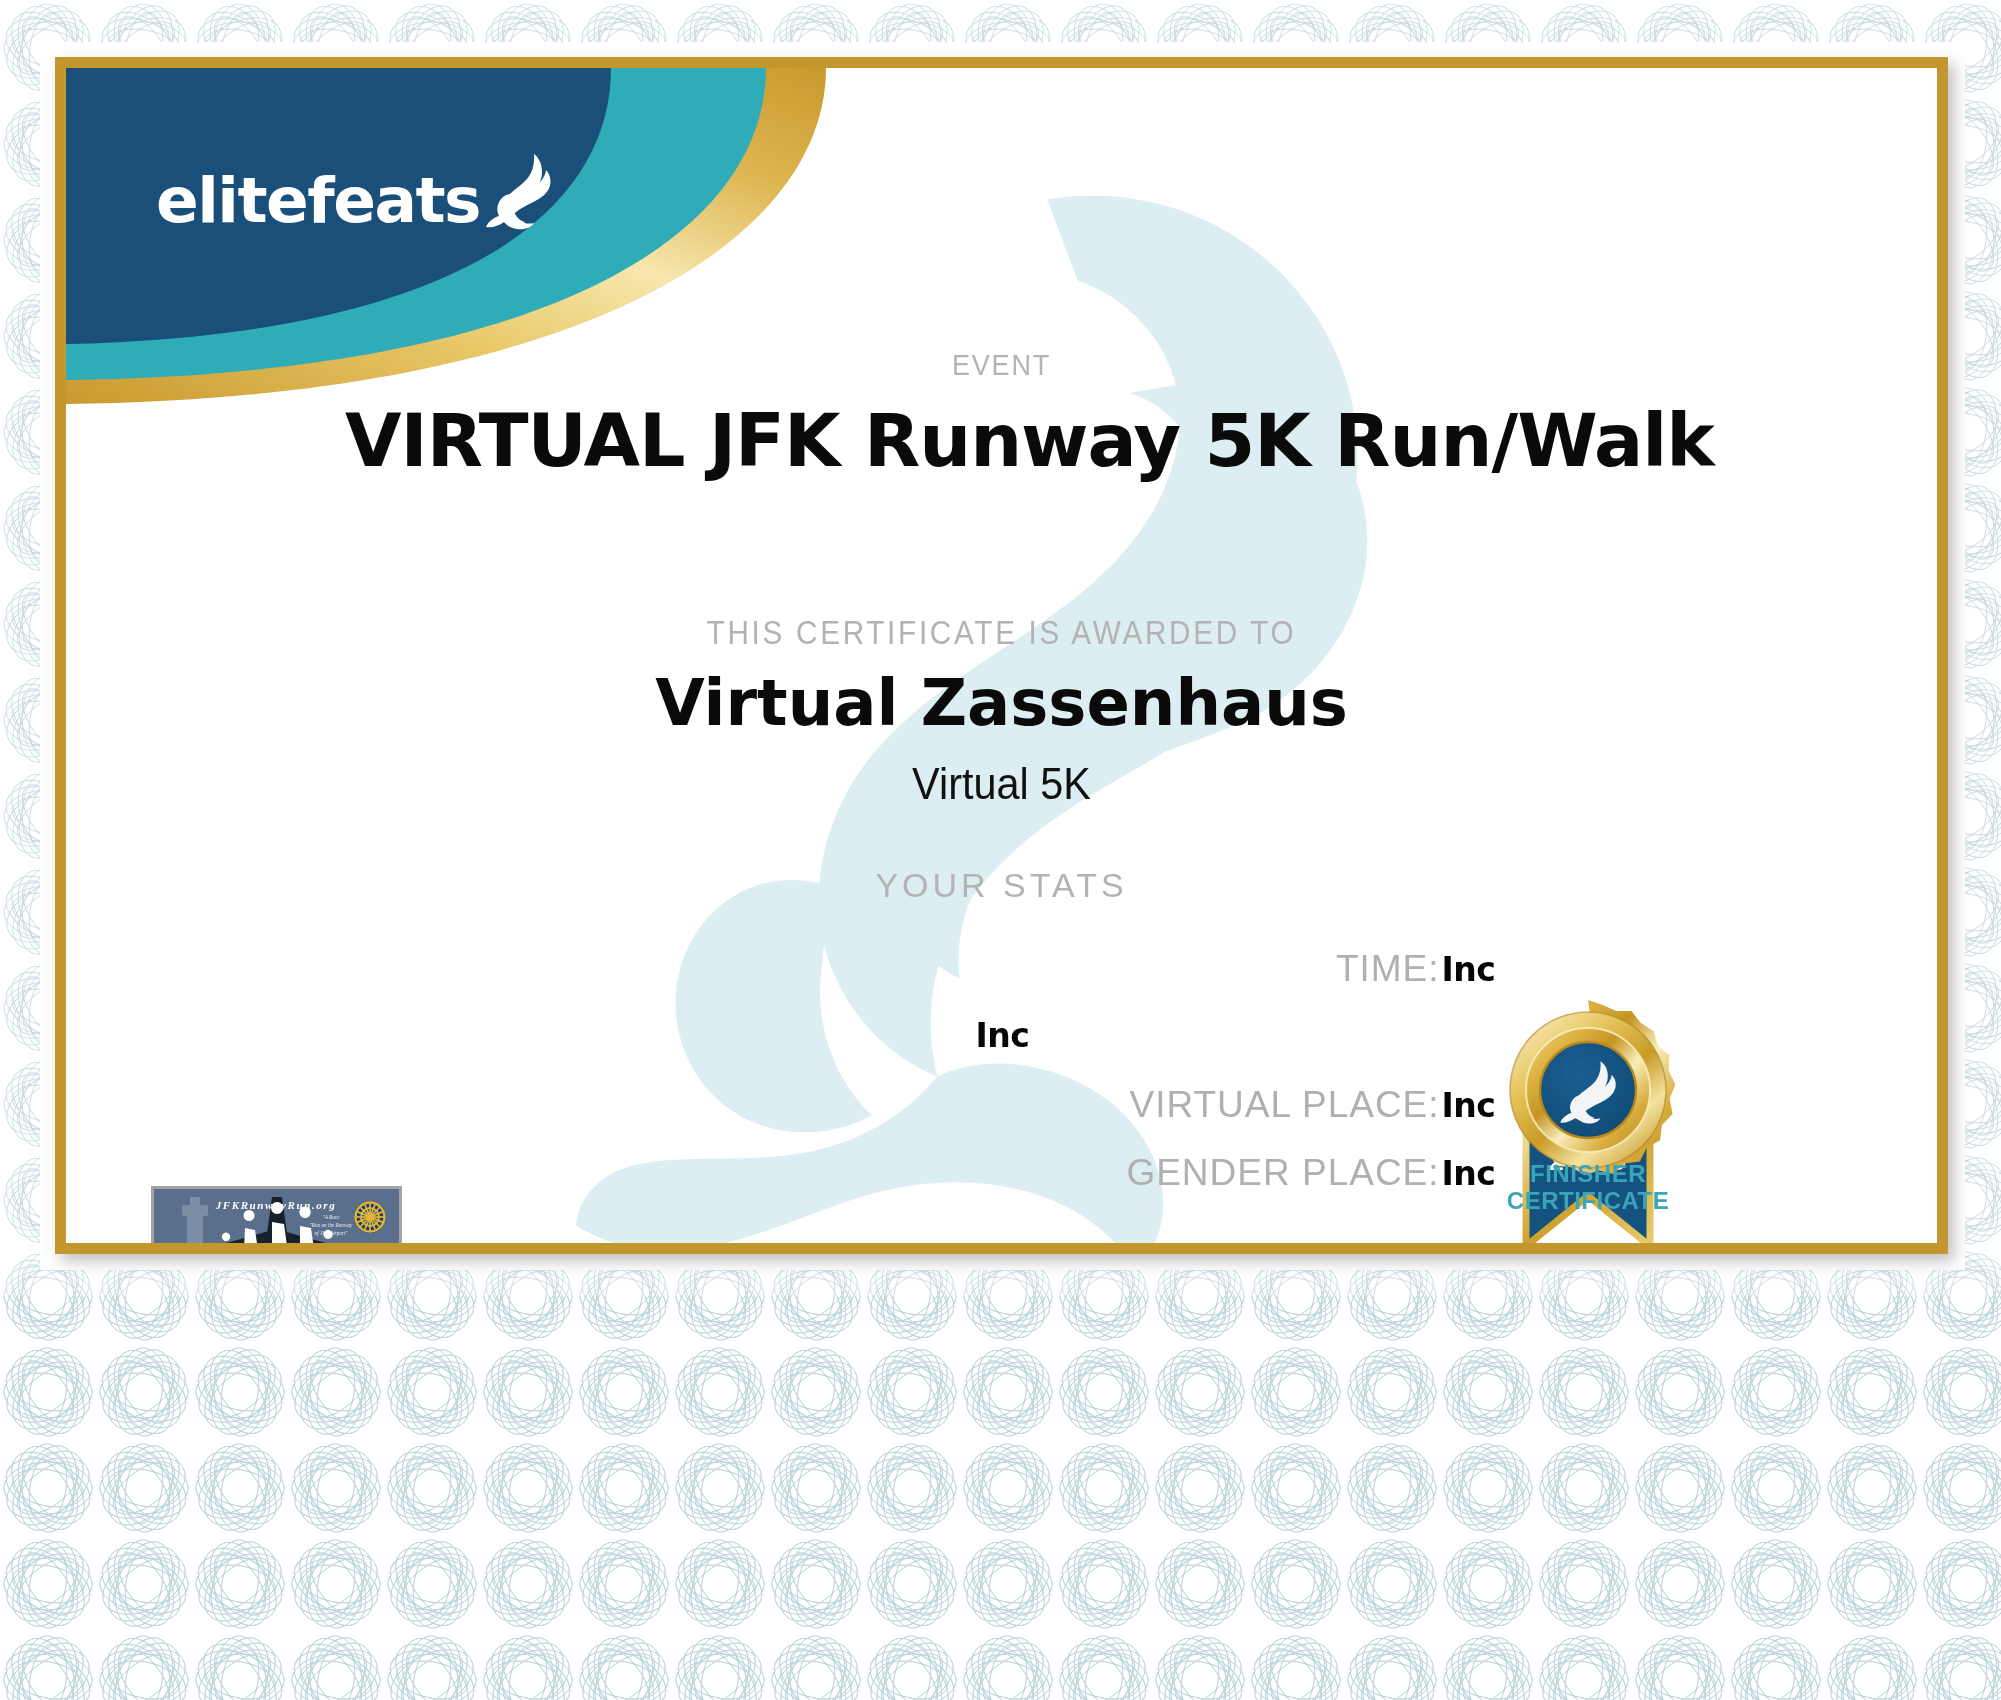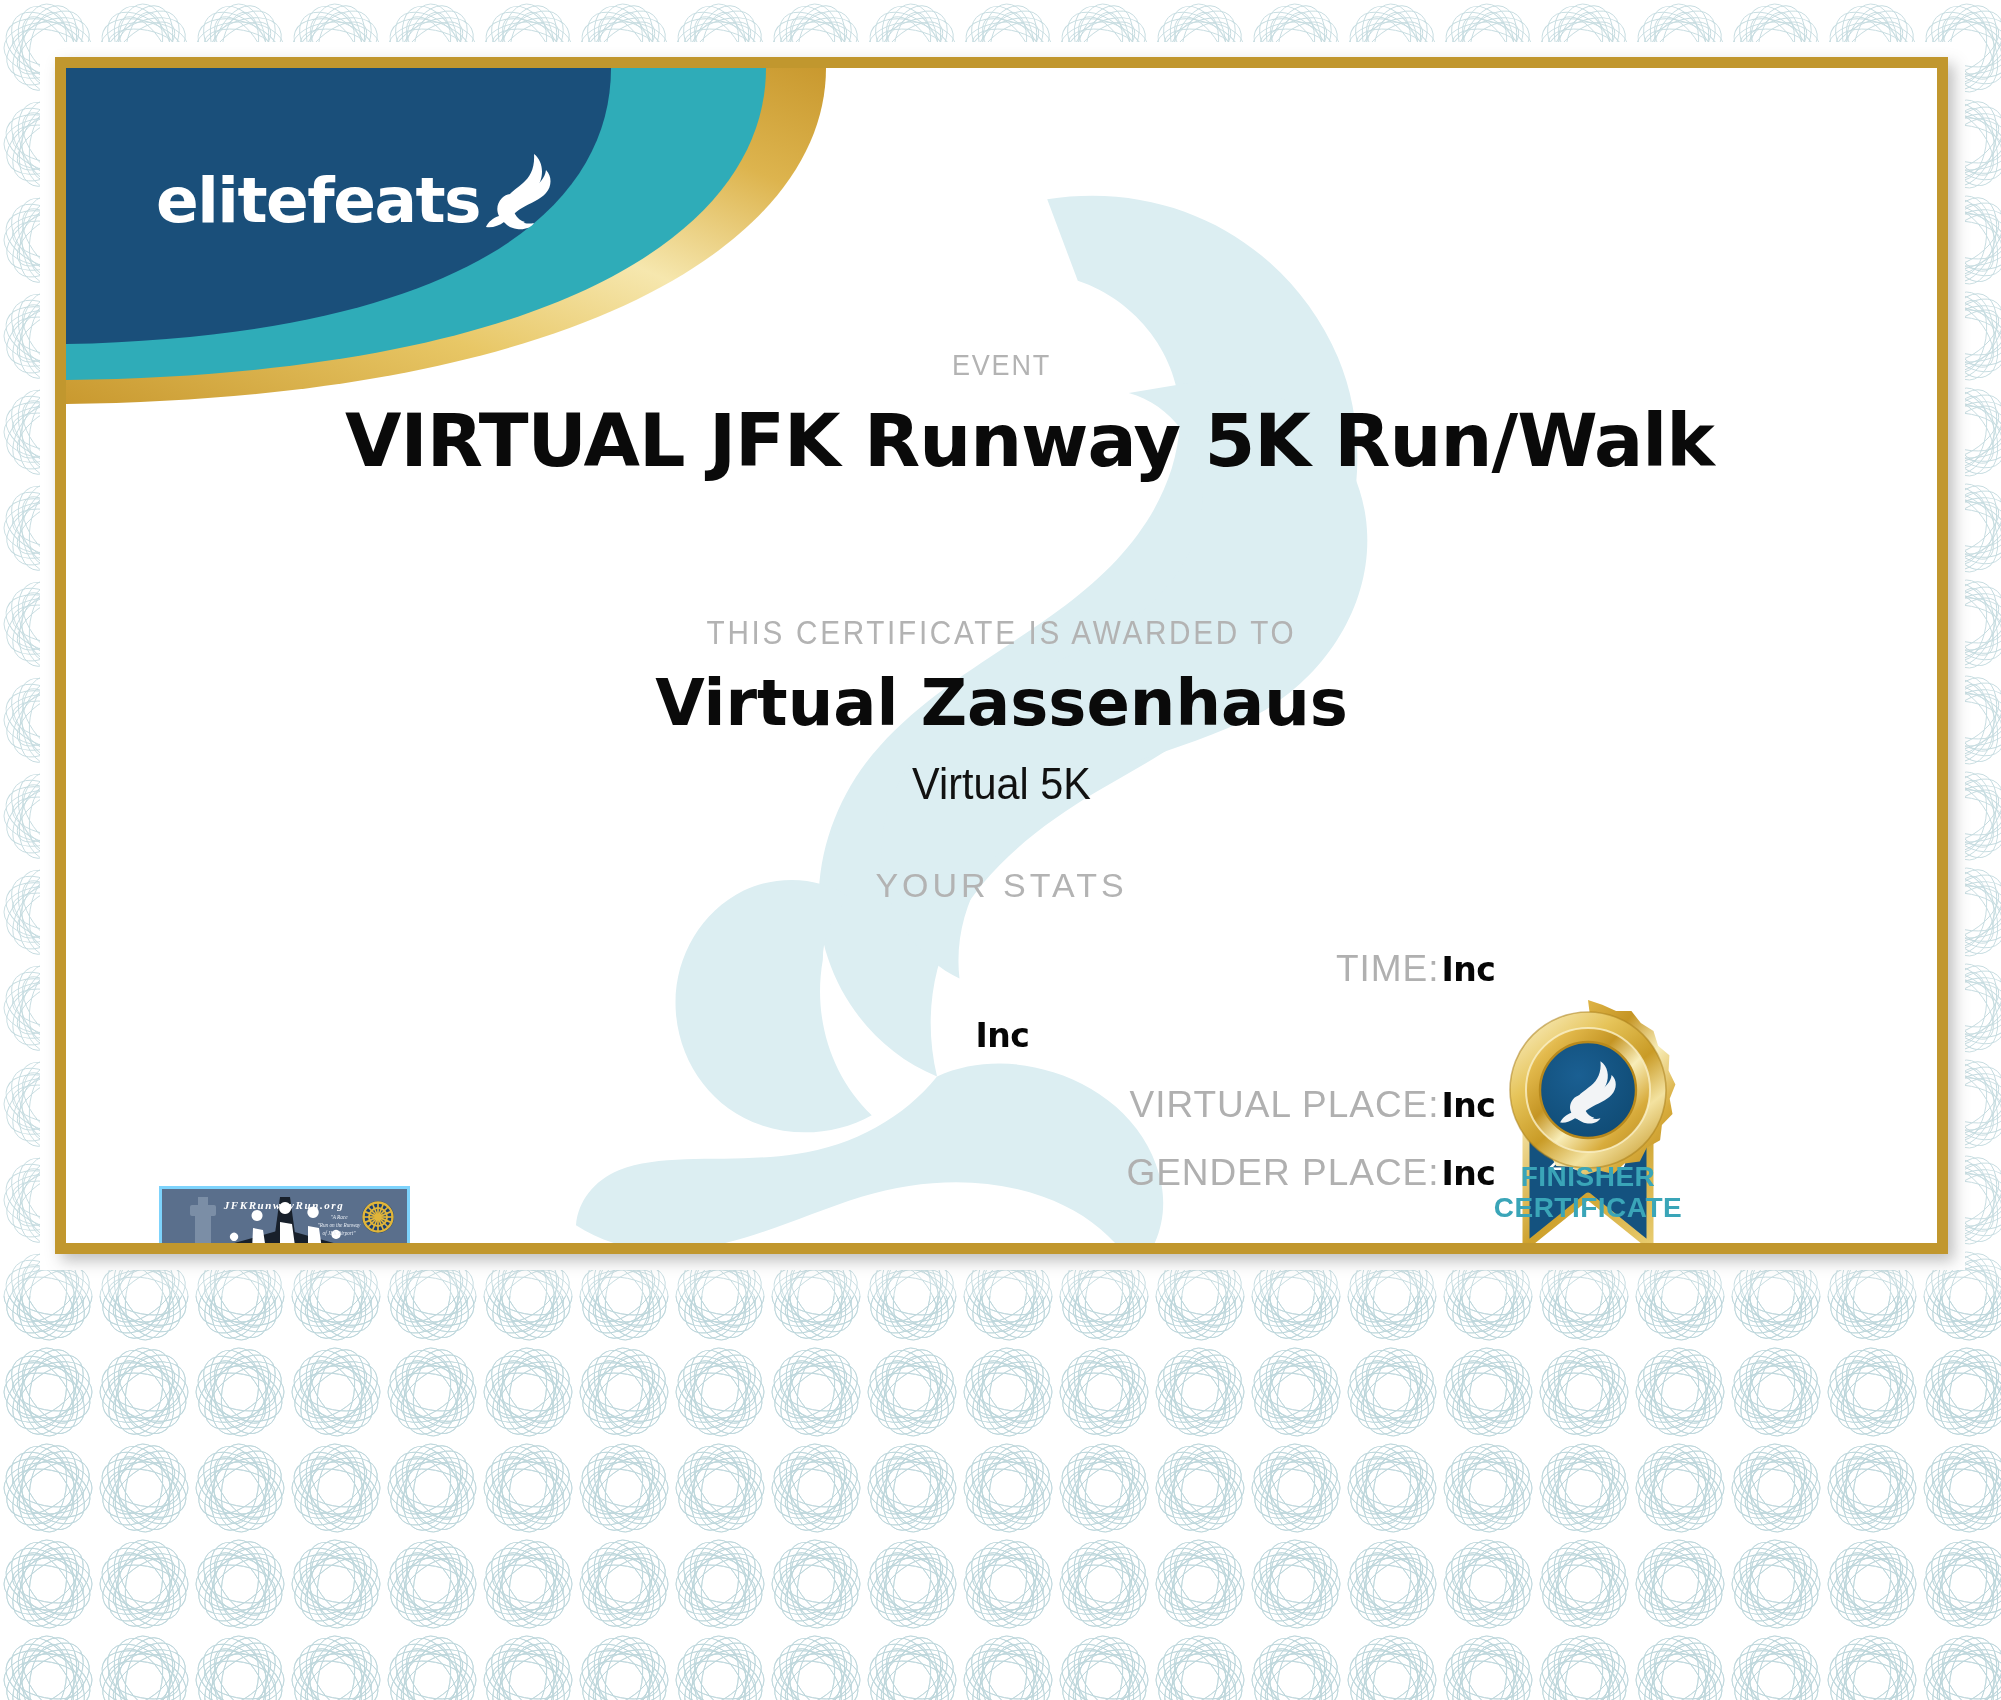--- a/index.html
+++ b/index.html
@@ -176,46 +176,46 @@
     font-size: 33px;
     font-weight: 700;
     letter-spacing: -0.5px;
     white-space: nowrap;
     font-family: "DejaVu Sans", sans-serif;
   }
 
   
   #sponsor-logo {
     position: absolute;
-    left: 93px;
+    left: 85px;
     top: 1118px;
     width: 251px;
     height: 102px;
-    background: #7dd3fc;
+    background: #a3a3a3;
     padding: 3px;
     box-sizing: border-box;
     text-decoration: underline;
   }
 
   
   #badge {
     position: absolute;
     left: 1372px;
     top: 930px;
     width: 300px;
     height: 270px;
   }
   #badge-caption {
     position: absolute;
     left: 1372px;
     top: 1093px;
     width: 300px;
     text-align: center;
     color: #3AA5B8;
-    font-size: 28px;
+    font-size: 24px;
     font-weight: 700;
     line-height: 1.12;
     letter-spacing: 0.5px;
     font-family: "Liberation Sans", sans-serif;
   }
 </style>
 </head>
 <body>
 
 <div id="page">

